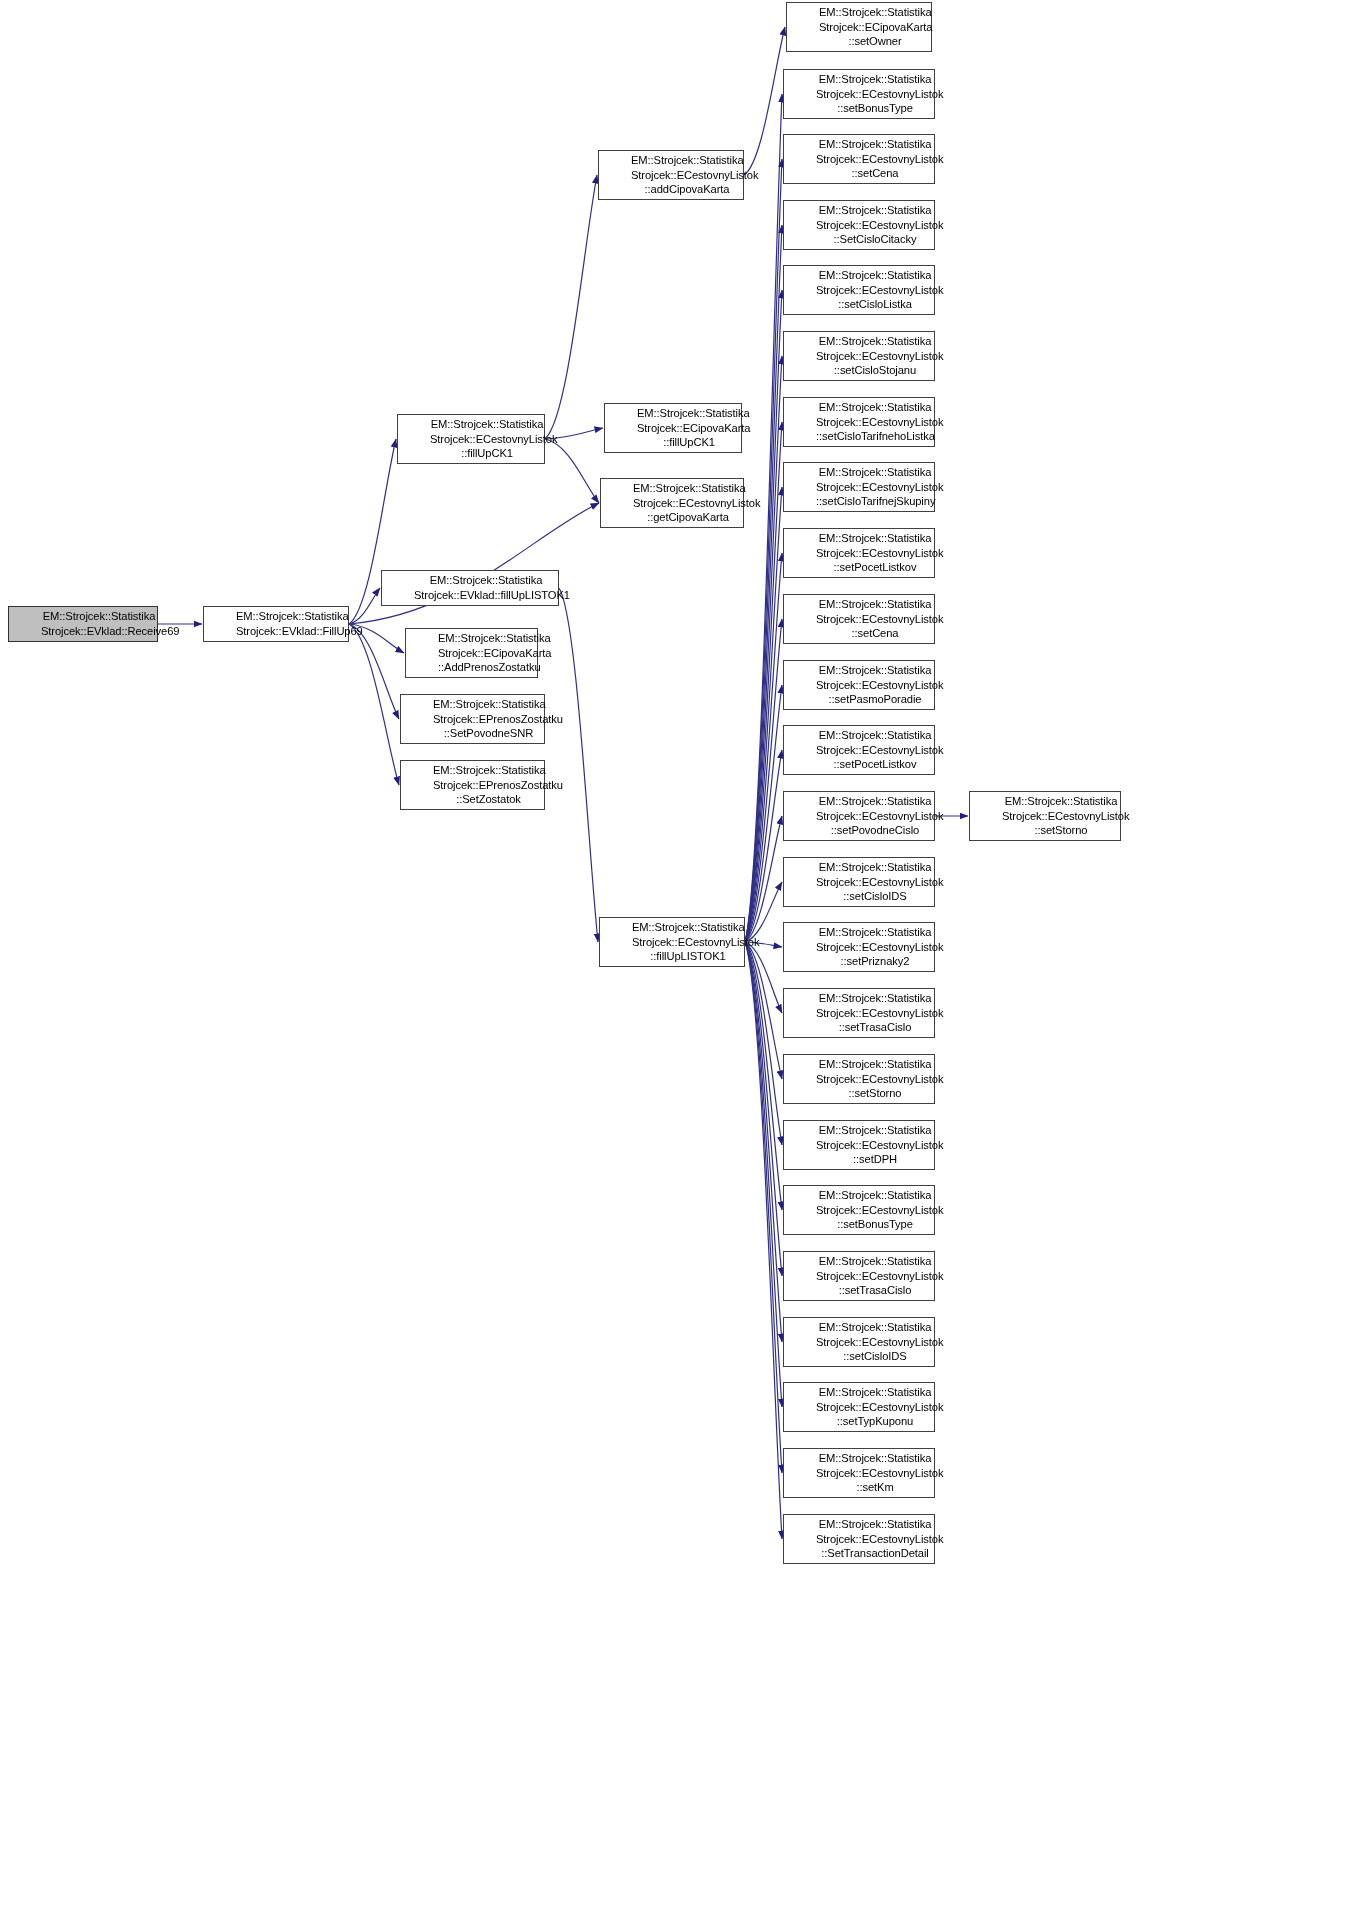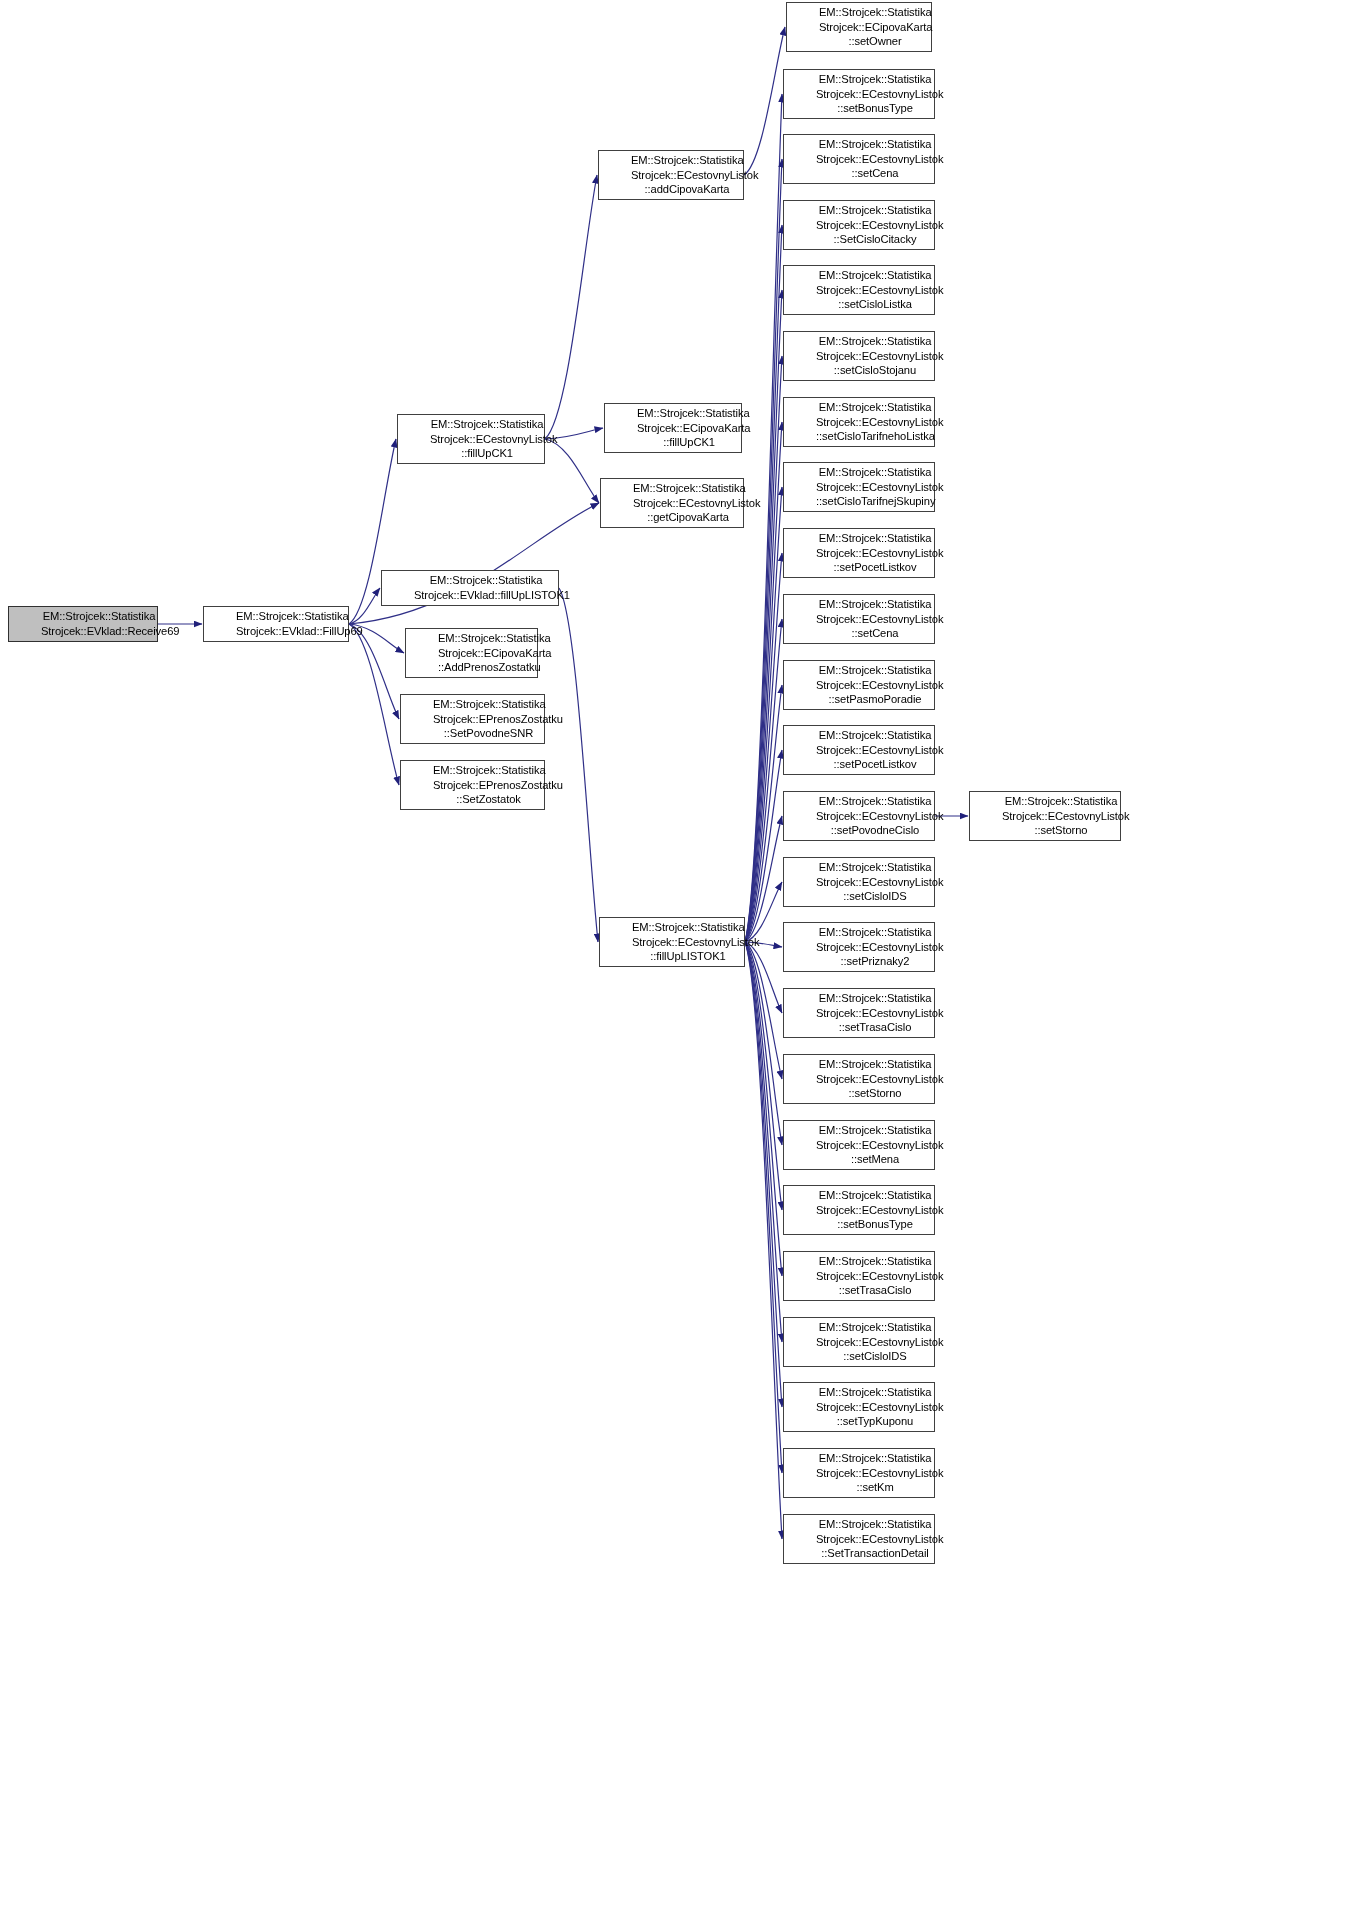--- a/index.html
+++ b/index.html
@@ -105,21 +105,21 @@
     <div class="node" style="left: 783px; top: 462px; width: 152px; height: 50px;"><span class="l">EM::Strojcek::Statistika</span><span class="l">Strojcek::ECestovnyListok</span><span class="l">::setCisloTarifnejSkupiny</span></div>
     <div class="node" style="left: 783px; top: 528px; width: 152px; height: 50px;"><span class="l">EM::Strojcek::Statistika</span><span class="l">Strojcek::ECestovnyListok</span><span class="l">::setPocetListkov</span></div>
     <div class="node" style="left: 783px; top: 594px; width: 152px; height: 50px;"><span class="l">EM::Strojcek::Statistika</span><span class="l">Strojcek::ECestovnyListok</span><span class="l">::setCena</span></div>
     <div class="node" style="left: 783px; top: 660px; width: 152px; height: 50px;"><span class="l">EM::Strojcek::Statistika</span><span class="l">Strojcek::ECestovnyListok</span><span class="l">::setPasmoPoradie</span></div>
     <div class="node" style="left: 783px; top: 725px; width: 152px; height: 50px;"><span class="l">EM::Strojcek::Statistika</span><span class="l">Strojcek::ECestovnyListok</span><span class="l">::setPocetListkov</span></div>
     <div class="node" style="left: 783px; top: 791px; width: 152px; height: 50px;"><span class="l">EM::Strojcek::Statistika</span><span class="l">Strojcek::ECestovnyListok</span><span class="l">::setPovodneCislo</span></div>
     <div class="node" style="left: 783px; top: 857px; width: 152px; height: 50px;"><span class="l">EM::Strojcek::Statistika</span><span class="l">Strojcek::ECestovnyListok</span><span class="l">::setCisloIDS</span></div>
     <div class="node" style="left: 783px; top: 922px; width: 152px; height: 50px;"><span class="l">EM::Strojcek::Statistika</span><span class="l">Strojcek::ECestovnyListok</span><span class="l">::setPriznaky2</span></div>
     <div class="node" style="left: 783px; top: 988px; width: 152px; height: 50px;"><span class="l">EM::Strojcek::Statistika</span><span class="l">Strojcek::ECestovnyListok</span><span class="l">::setTrasaCislo</span></div>
     <div class="node" style="left: 783px; top: 1054px; width: 152px; height: 50px;"><span class="l">EM::Strojcek::Statistika</span><span class="l">Strojcek::ECestovnyListok</span><span class="l">::setStorno</span></div>
-    <div class="node" style="left: 783px; top: 1120px; width: 152px; height: 50px;"><span class="l">EM::Strojcek::Statistika</span><span class="l">Strojcek::ECestovnyListok</span><span class="l">::setMena</span></div>
+    <div class="node" style="left: 783px; top: 1120px; width: 152px; height: 50px;"><span class="l">EM::Strojcek::Statistika</span><span class="l">Strojcek::ECestovnyListok</span><span class="l">::setDPH</span></div>
     <div class="node" style="left: 783px; top: 1185px; width: 152px; height: 50px;"><span class="l">EM::Strojcek::Statistika</span><span class="l">Strojcek::ECestovnyListok</span><span class="l">::setBonusType</span></div>
     <div class="node" style="left: 783px; top: 1251px; width: 152px; height: 50px;"><span class="l">EM::Strojcek::Statistika</span><span class="l">Strojcek::ECestovnyListok</span><span class="l">::setTrasaCislo</span></div>
     <div class="node" style="left: 783px; top: 1317px; width: 152px; height: 50px;"><span class="l">EM::Strojcek::Statistika</span><span class="l">Strojcek::ECestovnyListok</span><span class="l">::setCisloIDS</span></div>
     <div class="node" style="left: 783px; top: 1382px; width: 152px; height: 50px;"><span class="l">EM::Strojcek::Statistika</span><span class="l">Strojcek::ECestovnyListok</span><span class="l">::setTypKuponu</span></div>
     <div class="node" style="left: 783px; top: 1448px; width: 152px; height: 50px;"><span class="l">EM::Strojcek::Statistika</span><span class="l">Strojcek::ECestovnyListok</span><span class="l">::setKm</span></div>
     <div class="node" style="left: 783px; top: 1514px; width: 152px; height: 50px;"><span class="l">EM::Strojcek::Statistika</span><span class="l">Strojcek::ECestovnyListok</span><span class="l">::SetTransactionDetail</span></div>
     <div class="node" style="left: 969px; top: 791px; width: 152px; height: 50px;"><span class="l">EM::Strojcek::Statistika</span><span class="l">Strojcek::ECestovnyListok</span><span class="l">::setStorno</span></div>
   </div>
 
 </body></html>

